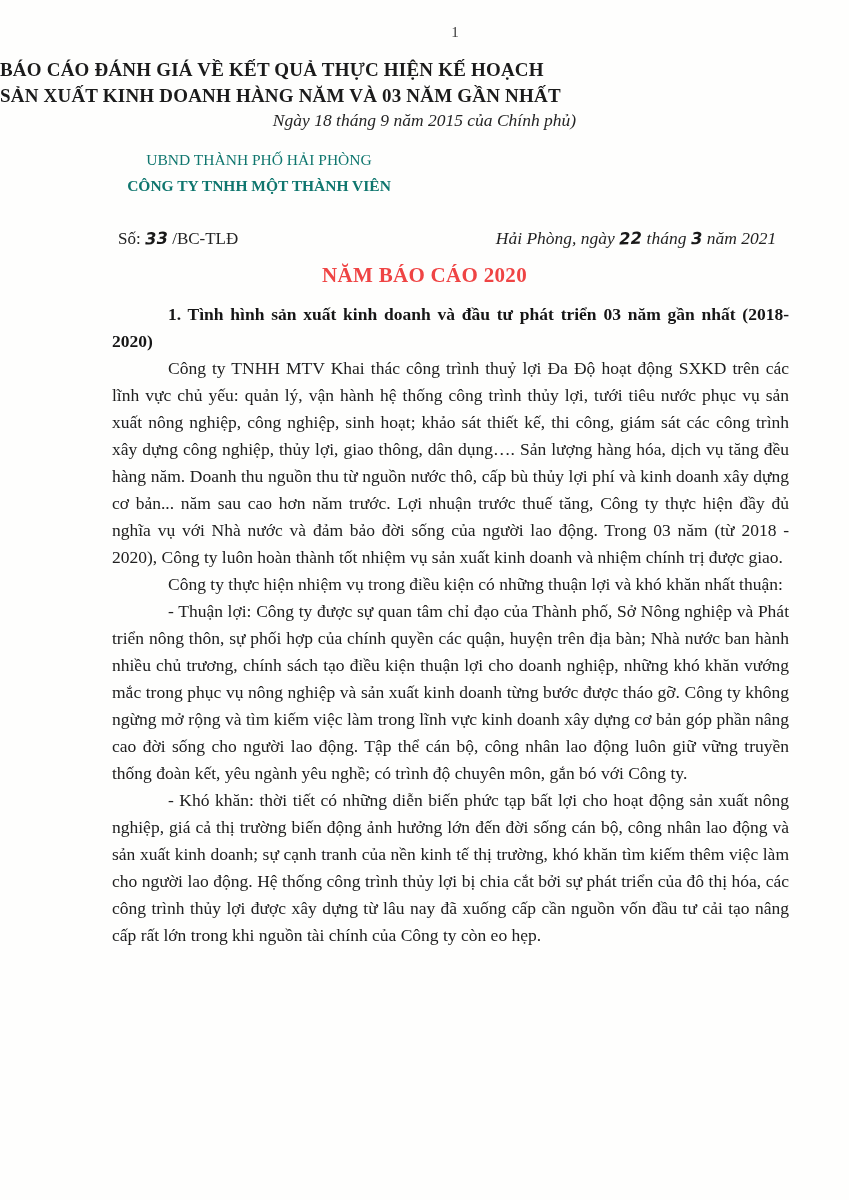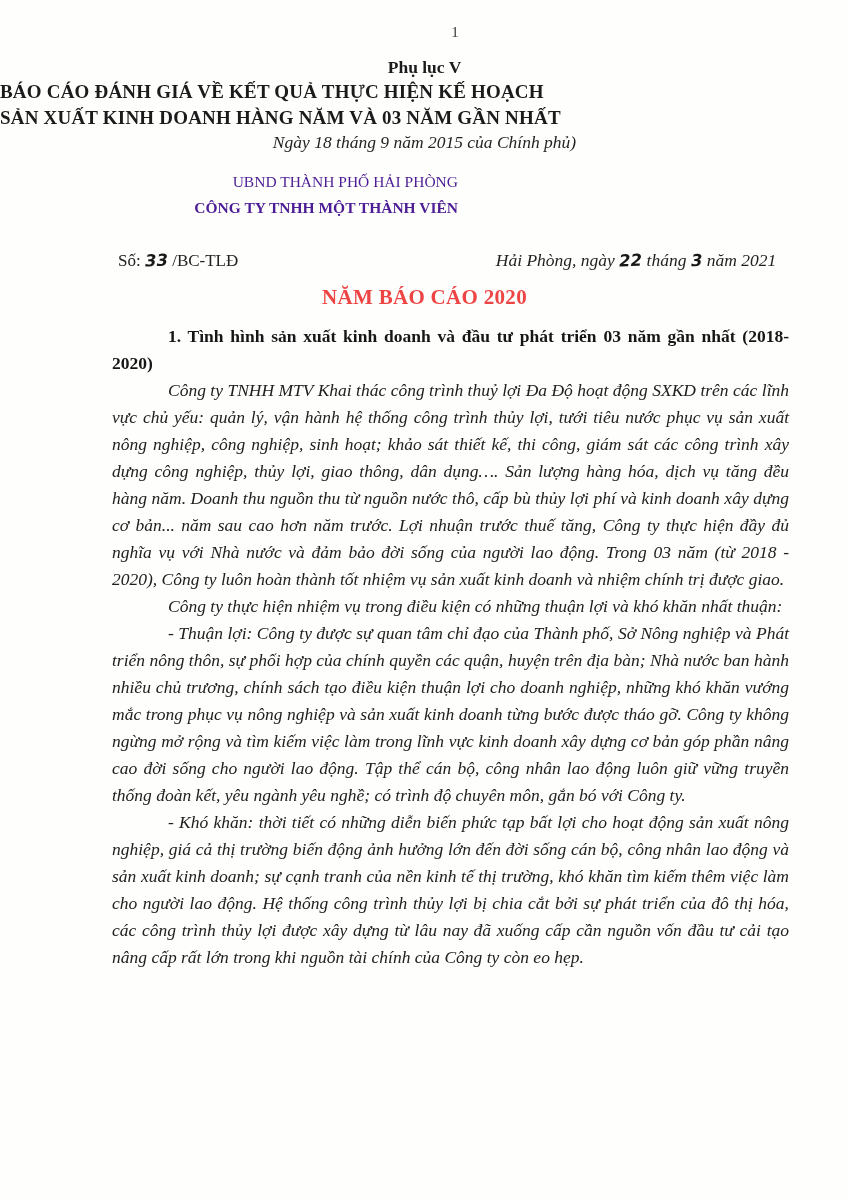--- a/index.html
+++ b/index.html
@@ -50,24 +50,24 @@
     color: #242424;
   }
   .letterhead {
     display: flex;
     margin-top: 15px;
     padding-left: 60px;
     padding-right: 35px;
   }
   .letterhead-left {
     width: 398px;
-    text-align: right;
+    text-align: center;
     font-size: 15.5px;
     line-height: 25.5px;
-    color: #4c1d95;
+    color: #0f766e;
   }
   .letterhead-right {
     flex: 1;
     text-align: center;
     color: #1b1b1b;
   }
   .lh-authority { font-weight: normal; }
   .lh-bold { font-weight: bold; }
   .lh-mst {
     font-weight: bold;
@@ -138,31 +138,29 @@
   }
   .section-heading {
     font-weight: bold;
     color: #161616;
     text-indent: 56px;
     margin: 0;
   }
   .para {
     text-indent: 56px;
     margin: 0;
-    font-style: italic;
   }
 </style>
 </head>
 <body>
 
 <div class="page">
 
   <div class="page-number">1</div>
 
-  <div class="appendix-label">Phụ lục V</div>
   <div class="doc-title">BÁO CÁO ĐÁNH GIÁ VỀ KẾT QUẢ THỰC HIỆN KẾ HOẠCH</div>
   <div class="doc-title">SẢN XUẤT KINH DOANH HÀNG NĂM VÀ 03 NĂM GẦN NHẤT</div>
   <div class="doc-subtitle">Ngày 18 tháng 9 năm 2015 của Chính phủ)</div>
 
   <div class="letterhead">
     <div class="letterhead-left">
       <div class="lh-authority">UBND THÀNH PHỐ HẢI PHÒNG</div>
       <div class="lh-bold">CÔNG TY TNHH MỘT THÀNH VIÊN</div>
     </div>
     <div class="letterhead-right">

